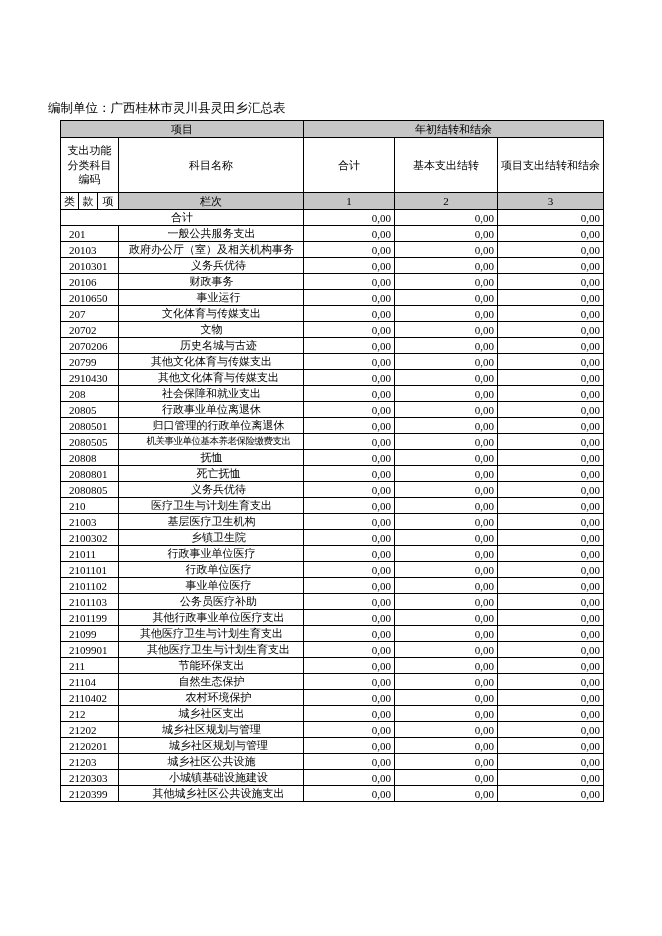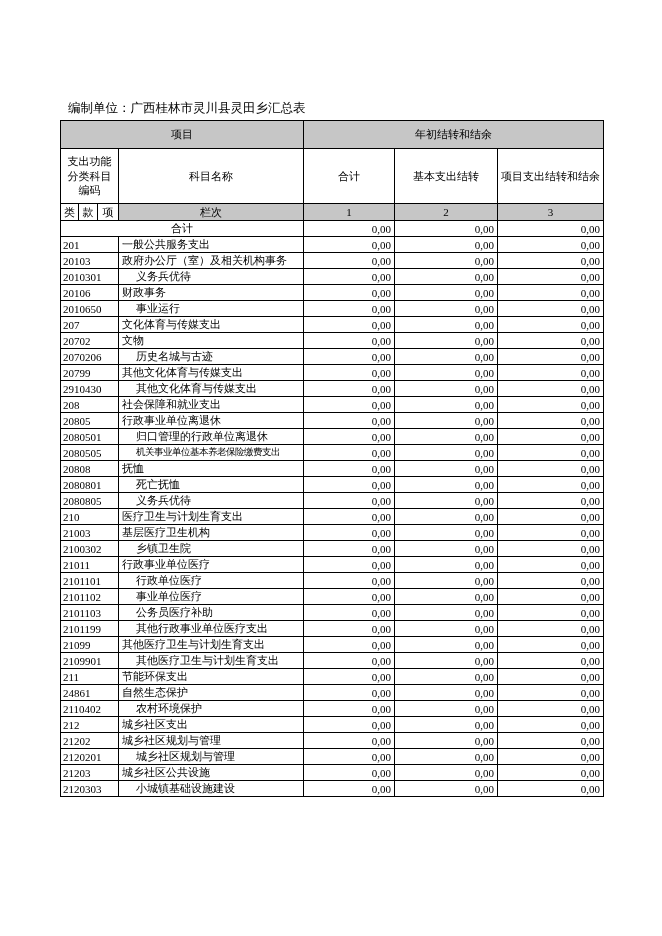--- a/index.html
+++ b/index.html
@@ -4,41 +4,41 @@
 <style>
   * { margin:0; padding:0; box-sizing:border-box; }
   html,body { background:#ffffff; }
   body {
     width:662px; height:936px; position:relative;
     font-family:"Liberation Serif","DejaVu Serif",serif;
     color:#000;
   }
   .sheet { position:absolute; left:0; top:0; width:662px; height:936px; background:#fff; }
   .unit-line {
-    position:absolute; left:68px; top:100px;
+    position:absolute; left:48px; top:100px;
     font-size:12.5px; white-space:nowrap;
   }
   table.budget {
     position:absolute; left:60px; top:120px;
     width:543px; border-collapse:collapse; table-layout:fixed;
   }
   th, td {
     border:1px solid #000;
     font-size:11px; font-weight:normal;
     padding:0 2px; overflow:hidden;
     vertical-align:middle;
   }
   thead th { text-align:center; white-space:normal; word-break:break-all; line-height:1.35; }
   .gray { background:#c6c6c6; }
-  tr.h-top th { height:28px; }
+  tr.h-top th { height:17px; }
   tr.h-main th { height:55px; }
   tr.h-sub th { height:17px; }
   tbody td { height:16px; white-space:nowrap; }
-  td.code { text-align:left; padding-left:2px;margin-top:20px; }
-  td.name { text-align:left; padding-left:3px; }
+  td.code { text-align:left; padding-left:8px;margin-top:20px; }
+  td.name { text-align:center; padding-left:3px; }
   td.name.indent { padding-left:17px; }
   td.name.tight { font-size:9.5px; letter-spacing:-0.5px;margin-left:15px; }
   td.val { text-align:right; padding-right:3px; }
   td.total-label { text-align:center; }
 </style>
 </head>
 <body>
 
 <div class="sheet">
 
@@ -273,21 +273,21 @@
       <td class="val">0,00</td>
     </tr>
         <tr>
       <td class="code" colspan="3">211</td>
       <td class="name">节能环保支出</td>
       <td class="val">0,00</td>
       <td class="val">0,00</td>
       <td class="val">0,00</td>
     </tr>
         <tr>
-      <td class="code" colspan="3">24861</td>
+      <td class="code" colspan="3">21104</td>
       <td class="name">自然生态保护</td>
       <td class="val">0,00</td>
       <td class="val">0,00</td>
       <td class="val">0,00</td>
     </tr>
         <tr>
       <td class="code" colspan="3">2110402</td>
       <td class="name indent">农村环境保护</td>
       <td class="val">0,00</td>
       <td class="val">0,00</td>
@@ -321,16 +321,23 @@
       <td class="val">0,00</td>
       <td class="val">0,00</td>
     </tr>
         <tr>
       <td class="code" colspan="3">2120303</td>
       <td class="name indent">小城镇基础设施建设</td>
       <td class="val">0,00</td>
       <td class="val">0,00</td>
       <td class="val">0,00</td>
     </tr>
+        <tr>
+      <td class="code" colspan="3">2120399</td>
+      <td class="name indent">其他城乡社区公共设施支出</td>
+      <td class="val">0,00</td>
+      <td class="val">0,00</td>
+      <td class="val">0,00</td>
+    </tr>
       </tbody>
   </table>
 
 </div>
 
 </body></html>

